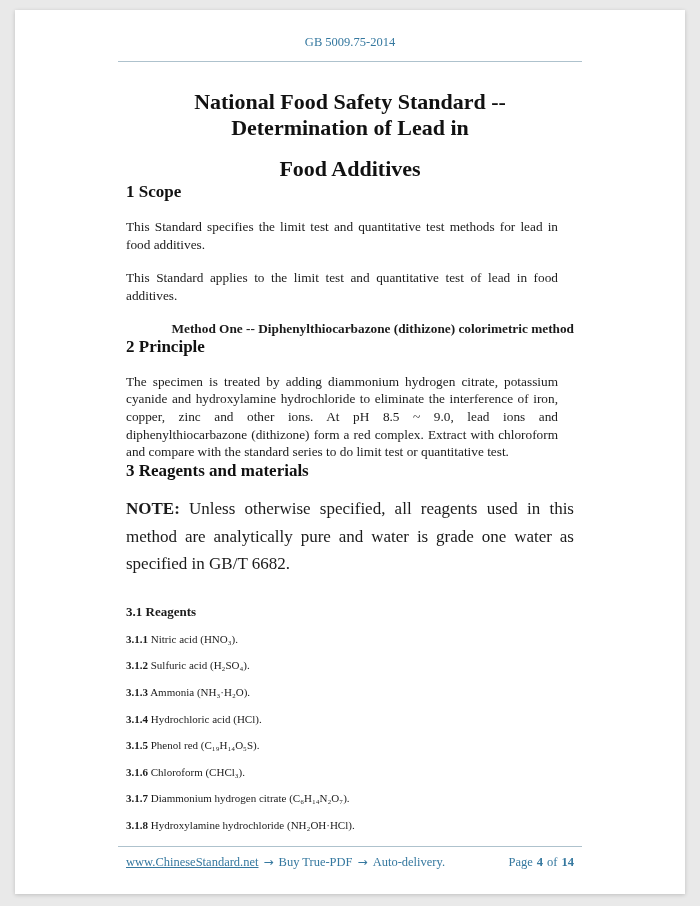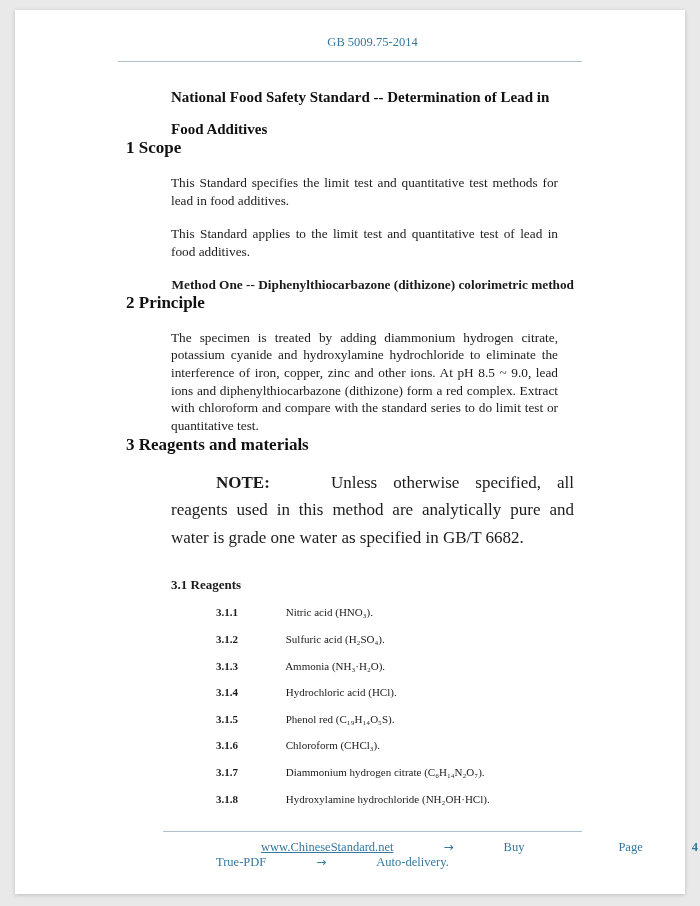--- a/index.html
+++ b/index.html
@@ -1,21 +1,21 @@
 <!DOCTYPE html>
 <html style="--accent: #35789f; --text: #1b1b1b; --canvas_bg: #e9e9e9; --rule: #aec2cd;"><head>
 <meta charset="utf-8">
 <style>
   :root {
     --accent: #35789f;
     --text: #1b1b1b;
     --canvas_bg: #e9e9e9;
     --rule: #aec2cd;
   }
-  * { box-sizing: border-box; padding-left: 45px; }
+  * { box-sizing: border-box; }
   html, body { margin: 0; padding: 0; }
   body {
     width: 700px; height: 906px;
     background: var(--canvas_bg);
     font-family: "Liberation Serif", "DejaVu Serif", serif;
     color: var(--text);
   }
   .canvas { position: relative; width: 700px; height: 906px; overflow: hidden; }
   .page {
     position: absolute; left: 15px; right: 15px; top: 10px; bottom: 12px;
@@ -27,22 +27,23 @@
     padding-top: 25px;
     text-align: center;
     color: var(--accent);
     font-size: 12.5px;
   }
   .rule {
     border: 0; border-top: 1px solid var(--rule);
     margin: 11px -8px 0 -8px; height: 0;
   }
   .title-line {
+    text-align: center;
     font-weight: bold;
-    font-size: 15px;
+    font-size: 22px;
     color: #111;
   }
   .title-line1 { margin-top: 27px; }
   .title-line2 { margin-top: 15px; }
   h2.section {
     font-size: 17px; font-weight: bold; color: #111;
     margin: 0; padding: 0;
   }
   .h-scope     { margin-top: 56px; }
   .h-principle { margin-top: 20px; }

